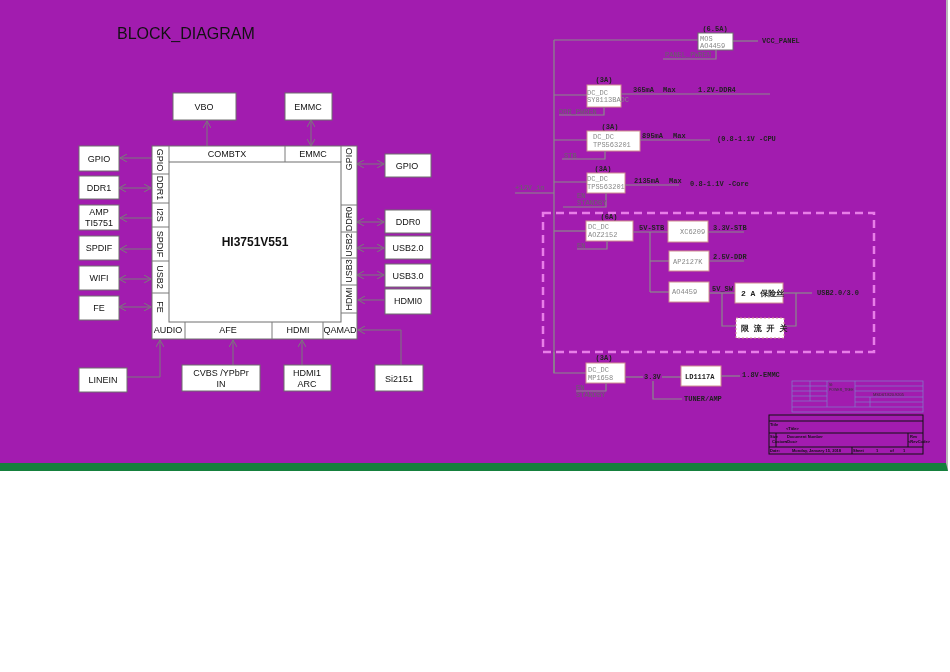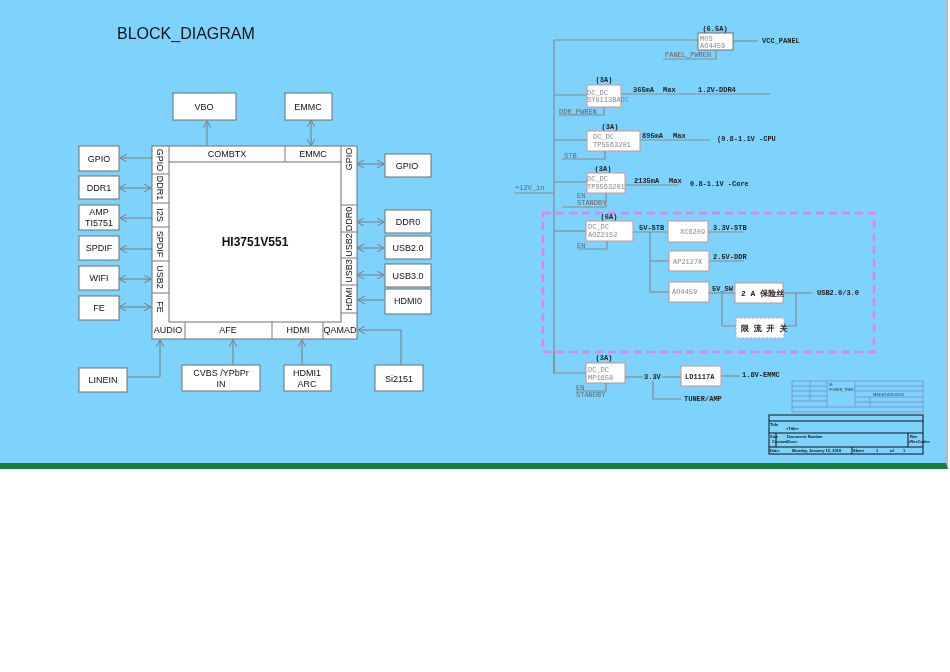--- a/index.html
+++ b/index.html
@@ -1,17 +1,17 @@
 <!DOCTYPE html>
 <html><head>
 <meta charset="utf-8">
 <style>
   html, body { margin:0; padding:0; background:#fff; }
   body { width:950px; height:672px; position:relative; overflow:hidden; font-family:"Liberation Sans", sans-serif; }
-  #page { position:absolute; left:0; top:0; width:946px; height:463px; border-right:2px solid #b8b8b8; border-bottom:6px solid #15803d; background:#7dd3fc;text-align:center; }
+  #page { position:absolute; left:0; top:0; width:946px; height:463px; border-right:2px solid #b8b8b8; border-bottom:8px solid #15803d; background:#a21caf;text-align:center; }
   svg { position:absolute; left:0; top:0; }
   .bx { fill:#fff; stroke:#6e6e6e; stroke-width:1; }
   .ln { stroke:#7a7a7a; stroke-width:1; fill:none; }
   .t { font-family:"Liberation Sans", sans-serif; font-size:9px; fill:#111; }
   .big { font-family:"Liberation Sans", sans-serif; font-size:16px; fill:#111; }
   .chip { font-family:"Liberation Sans", sans-serif; font-size:12px; font-weight:bold; fill:#111; }
   .pin { font-family:"Liberation Sans", sans-serif; font-size:9px; fill:#111; }
   .red { fill:#fff; stroke:#d09090; stroke-width:1; }
   .redd { fill:#fff; stroke:#d09090; stroke-width:1; stroke-dasharray:2 2; }
   .m { font-family:"Liberation Mono", monospace; font-size:7px; fill:#888; }

